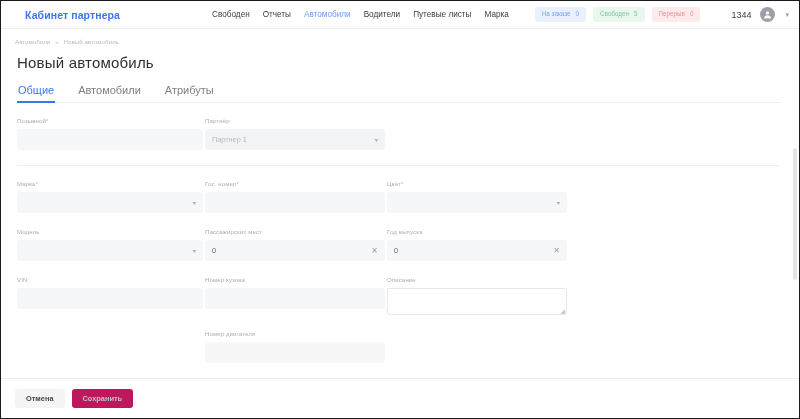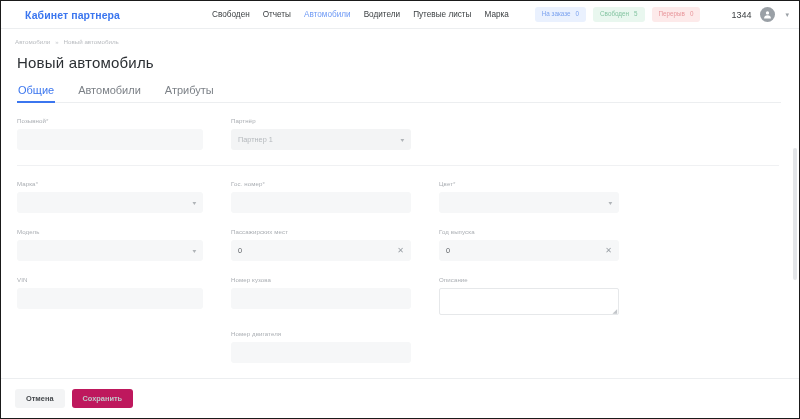--- a/index.html
+++ b/index.html
@@ -138,21 +138,21 @@
   }
   .tab.active {
     color: #3b76ef;
     border-bottom-color: #3b76ef;
   }
 
   
   .form { padding: 14px 2px 0 2px; }
   .row {
     display: flex;
-    gap: 28px;
+    gap: 2px;
     margin-bottom: 15px;
   }
   .field { display: flex; flex-direction: column; }
   .col-a { width: 186px; }
   .col-b { width: 180px; }
   .col-c { width: 180px; }
   .lbl {
     font-size: 6.1px;
     color: #a9adb2;
     margin-bottom: 5px;

